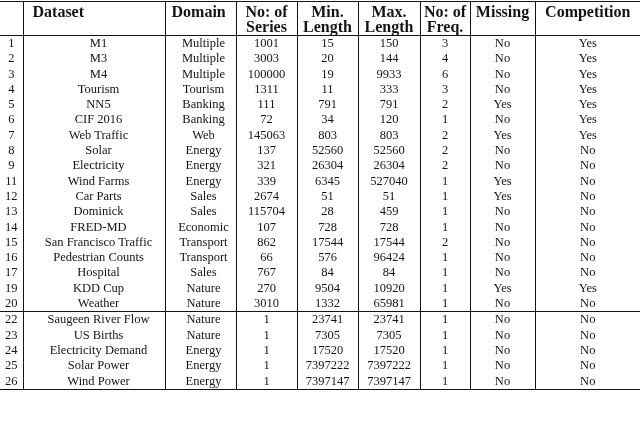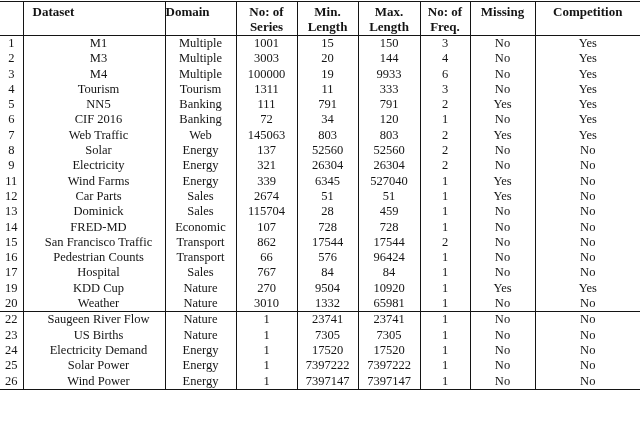--- a/index.html
+++ b/index.html
@@ -42,40 +42,40 @@
     white-space: nowrap;
     overflow: hidden;
   }
   th.col-num, td.col-num { border-left: none; }
 
   thead tr {
     border-bottom: 1.5px solid #141414;
   }
   thead th {
     font-weight: bold;
-    font-size: 13px;
+    font-size: 16px;
     line-height: 15px;
     vertical-align: top;
     padding-top: 2px;
     padding-bottom: 1px;
     height: 30px;
   }
   tbody td {
     font-size: 12.5px;
     height: 15.3px;
     line-height: 15.3px;
     vertical-align: middle;
   }
   tr.group-end {
     border-bottom: 1.5px solid #141414;
   }
   .align-left   { text-align: center; }
   .align-center { text-align: center; }
   .col-dataset.align-left { padding-left: 9px; }
-  .col-domain.align-left  { }
+  .col-domain.align-left  { padding-left: 6px; }
   th.col-dataset, th.col-domain { text-align: left; }
 </style>
 </head>
 <body>
 
 <div class="page">
   <table class="datasets">
     <colgroup>
       <col class="c-num">
         <col class="c-dataset">

